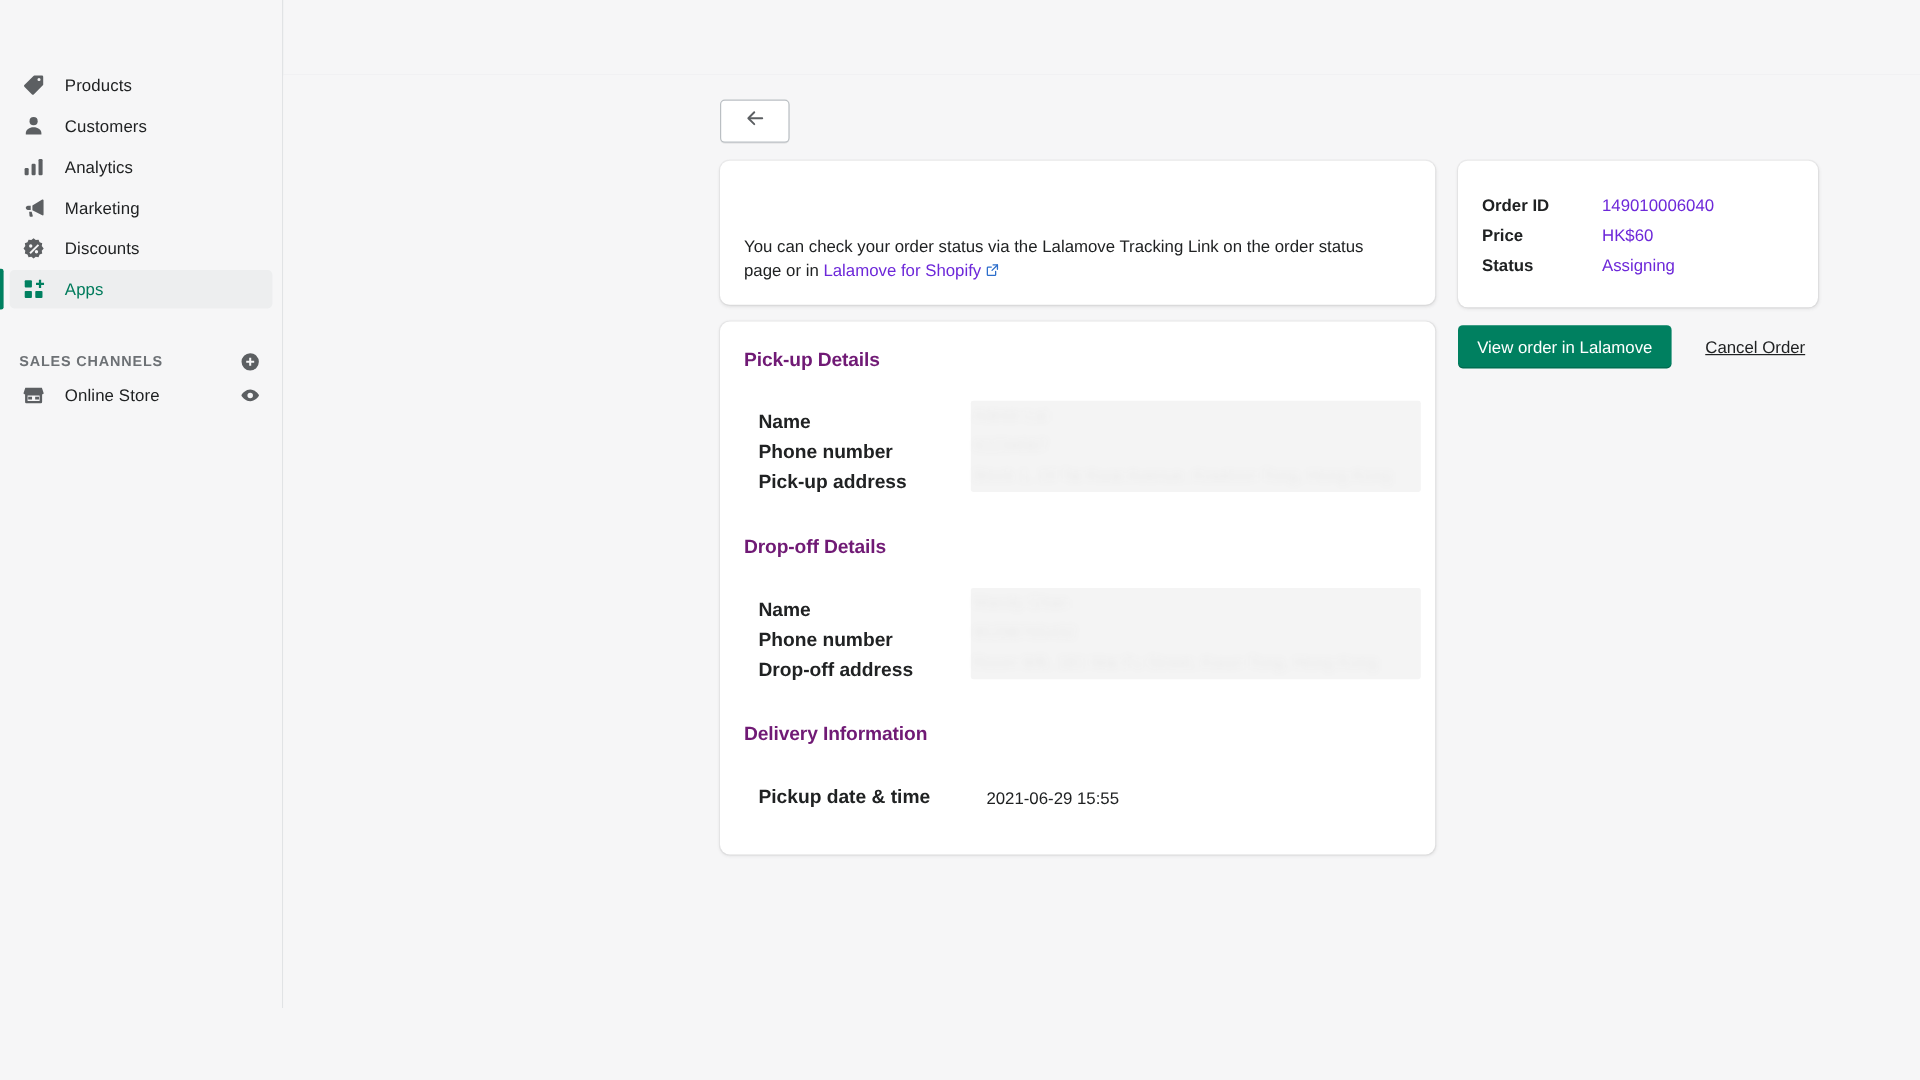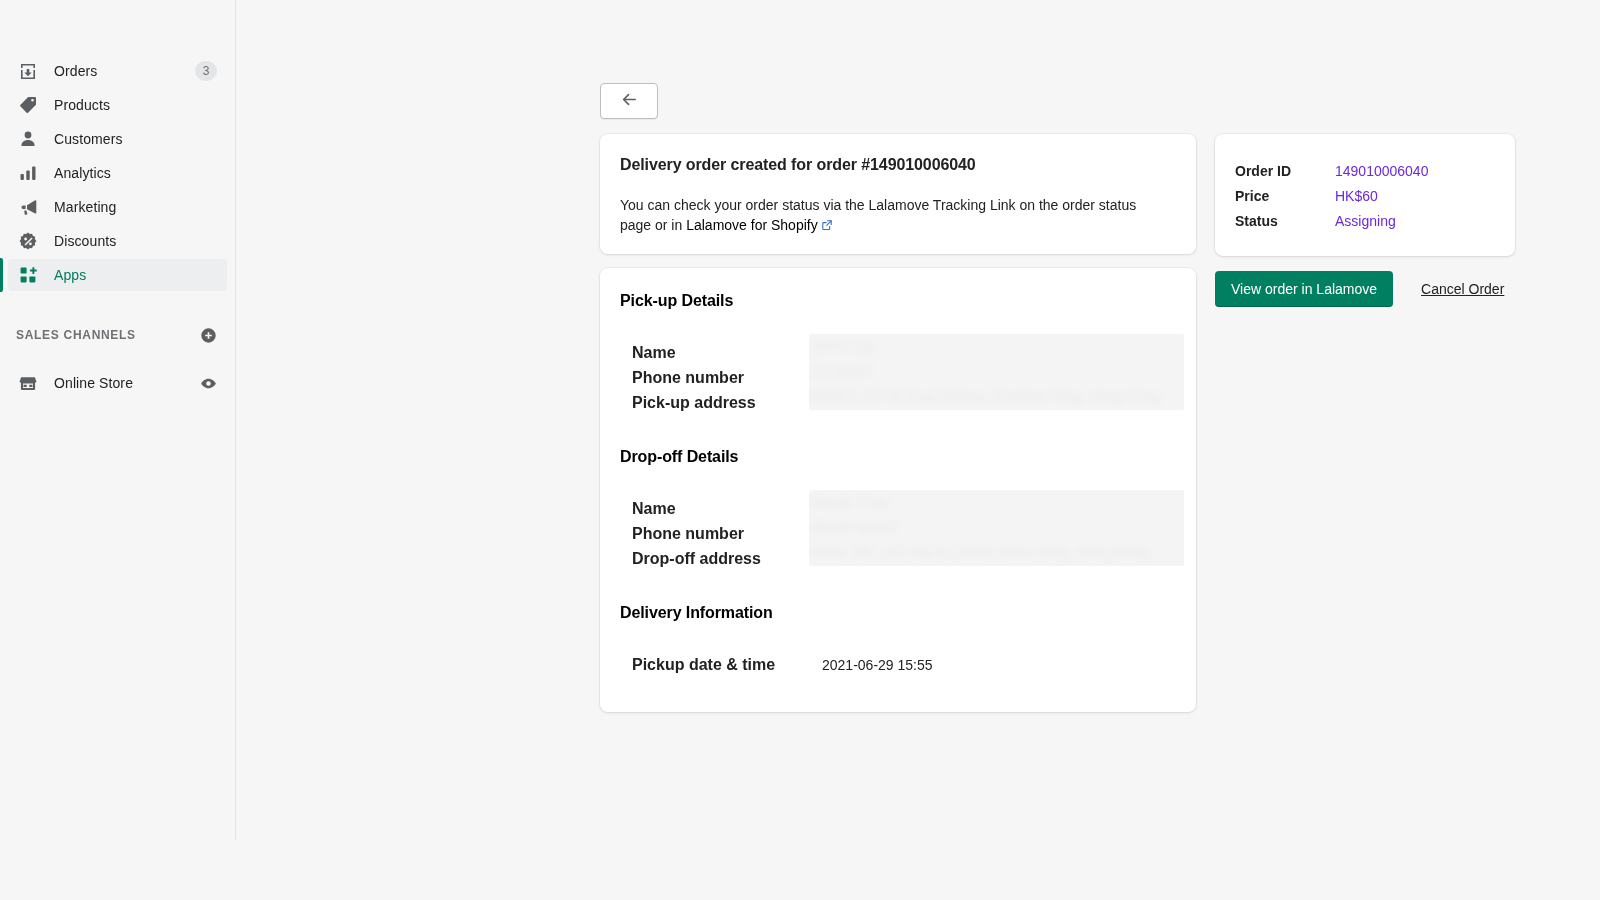--- a/index.html
+++ b/index.html
@@ -55,21 +55,21 @@
     min-width: 22px; height: 20px;
     border-radius: 10px;
     background: #e4e5e7;
     color: #6d7175;
     font-size: 12px;
     display: flex; align-items: center; justify-content: center;
     padding: 0 7px;
   }
   .section-head {
     display: flex; align-items: center;
-    margin: 32px 8px 20px 8px;
+    margin: 32px 8px 0 8px;
     padding-left: 8px;
     height: 24px;
   }
   .section-title {
     font-size: 12px; font-weight: 600;
     letter-spacing: .7px;
     color: #6d7175;
   }
   .section-action { margin-left: auto; margin-right: 10px; cursor: pointer; display:flex; }
   .trailing-action { margin-left: auto; margin-right: 10px; cursor: pointer; display:flex; }
@@ -109,27 +109,27 @@
   .banner-title {
     position: absolute; left: 20px; top: 22px;
     font-size: 16px; font-weight: 600; color: #202223;
     letter-spacing: -.1px;
   }
   .banner-body {
     position: absolute; left: 20px; top: 61px;
     width: 540px;
     font-size: 14px; line-height: 20px; color: #202223;
   }
-  .ext-link { color: #000000; text-decoration: none; cursor: pointer; }
+  .ext-link { color: #6d28d9; text-decoration: none; cursor: pointer; }
   .ext-ico { display: inline-block; vertical-align: -1px; margin-left: 3px; }
 
   
   .sect-title {
     position: absolute; left: 20px;
-    font-size: 16px; font-weight: 600; color: #000000;
+    font-size: 16px; font-weight: 600; color: #701a75;
     letter-spacing: -.1px;
     text-align: center;
   }
   .kv-rows { position: absolute; left: 20px; }
   .kv-row { display: flex; height: 25px; align-items: center; }
   .kv-key {
     width: 190px; flex: 0 0 190px;
     font-size: 16px; font-weight: 700; color: #202223; margin-left: 12px;
   }
   .kv-val { font-size: 14px; color: #202223; }
@@ -173,29 +173,20 @@
   }
 </style>
 </head>
 <body>
 
 <div class="app">
 
   <nav class="sidebar">
     <div class="nav-list">
 
-      <div class="nav-item">
-        <span class="ico">
-          <svg width="20" height="20" viewBox="0 0 20 20" fill="#5c5f62">
-              <path d="M3 3h14v4h-1.6V4.6H4.6V7H3V3zm0 6h1.6v7.4h10.8V9H17v9H3V9zm7 6.2L6.3 11.4h2.4V8h2.6v3.4h2.4L10 15.2z"></path>
-            </svg>
-        </span>
-        <span class="nav-label">Orders</span>
-        <span class="badge">3</span>
-      </div>
 
       <div class="nav-item">
         <span class="ico">
           <svg width="20" height="20" viewBox="0 0 20 20" fill="#5c5f62">
               <path d="M10.6 2H17a1 1 0 011 1v6.4a1 1 0 01-.3.7l-7.6 7.6a1 1 0 01-1.4 0l-6.4-6.4a1 1 0 010-1.4l7.6-7.6a1 1 0 01.7-.3zm3.9 4.5a1.3 1.3 0 100-2.6 1.3 1.3 0 000 2.6z"></path>
             </svg>
         </span>
         <span class="nav-label">Products</span>
       </div>
 
@@ -283,21 +274,20 @@
     <div class="back-btn">
       <span>
         <svg width="19" height="19" viewBox="0 0 20 20" fill="none" stroke="#5c5f62" stroke-width="1.7" stroke-linecap="round" stroke-linejoin="round">
             <path d="M16 10H4.5"></path>
             <path d="M9 4.8L3.8 10 9 15.2"></path>
           </svg>
       </span>
     </div>
 
     <section class="card" id="card-banner">
-      <div class="banner-title">Delivery order created for order #149010006040</div>
       <div class="banner-body">
         <span>You can check your order status via the Lalamove Tracking Link on the order status page or in </span><a class="ext-link"><span>Lalamove for Shopify</span><span class="ext-ico"><svg width="12" height="12" viewBox="0 0 20 20" fill="none" stroke="#2c6ecb" stroke-width="1.8" stroke-linecap="round" stroke-linejoin="round">
                 <path d="M11 3h6v6"></path>
                 <path d="M17 3l-7.5 7.5"></path>
                 <path d="M14.5 12v4.5a1 1 0 01-1 1H4a1 1 0 01-1-1V7a1 1 0 011-1h4.5"></path>
               </svg></span></a>
       </div>
     </section>
 
     <section class="card" id="card-details">

